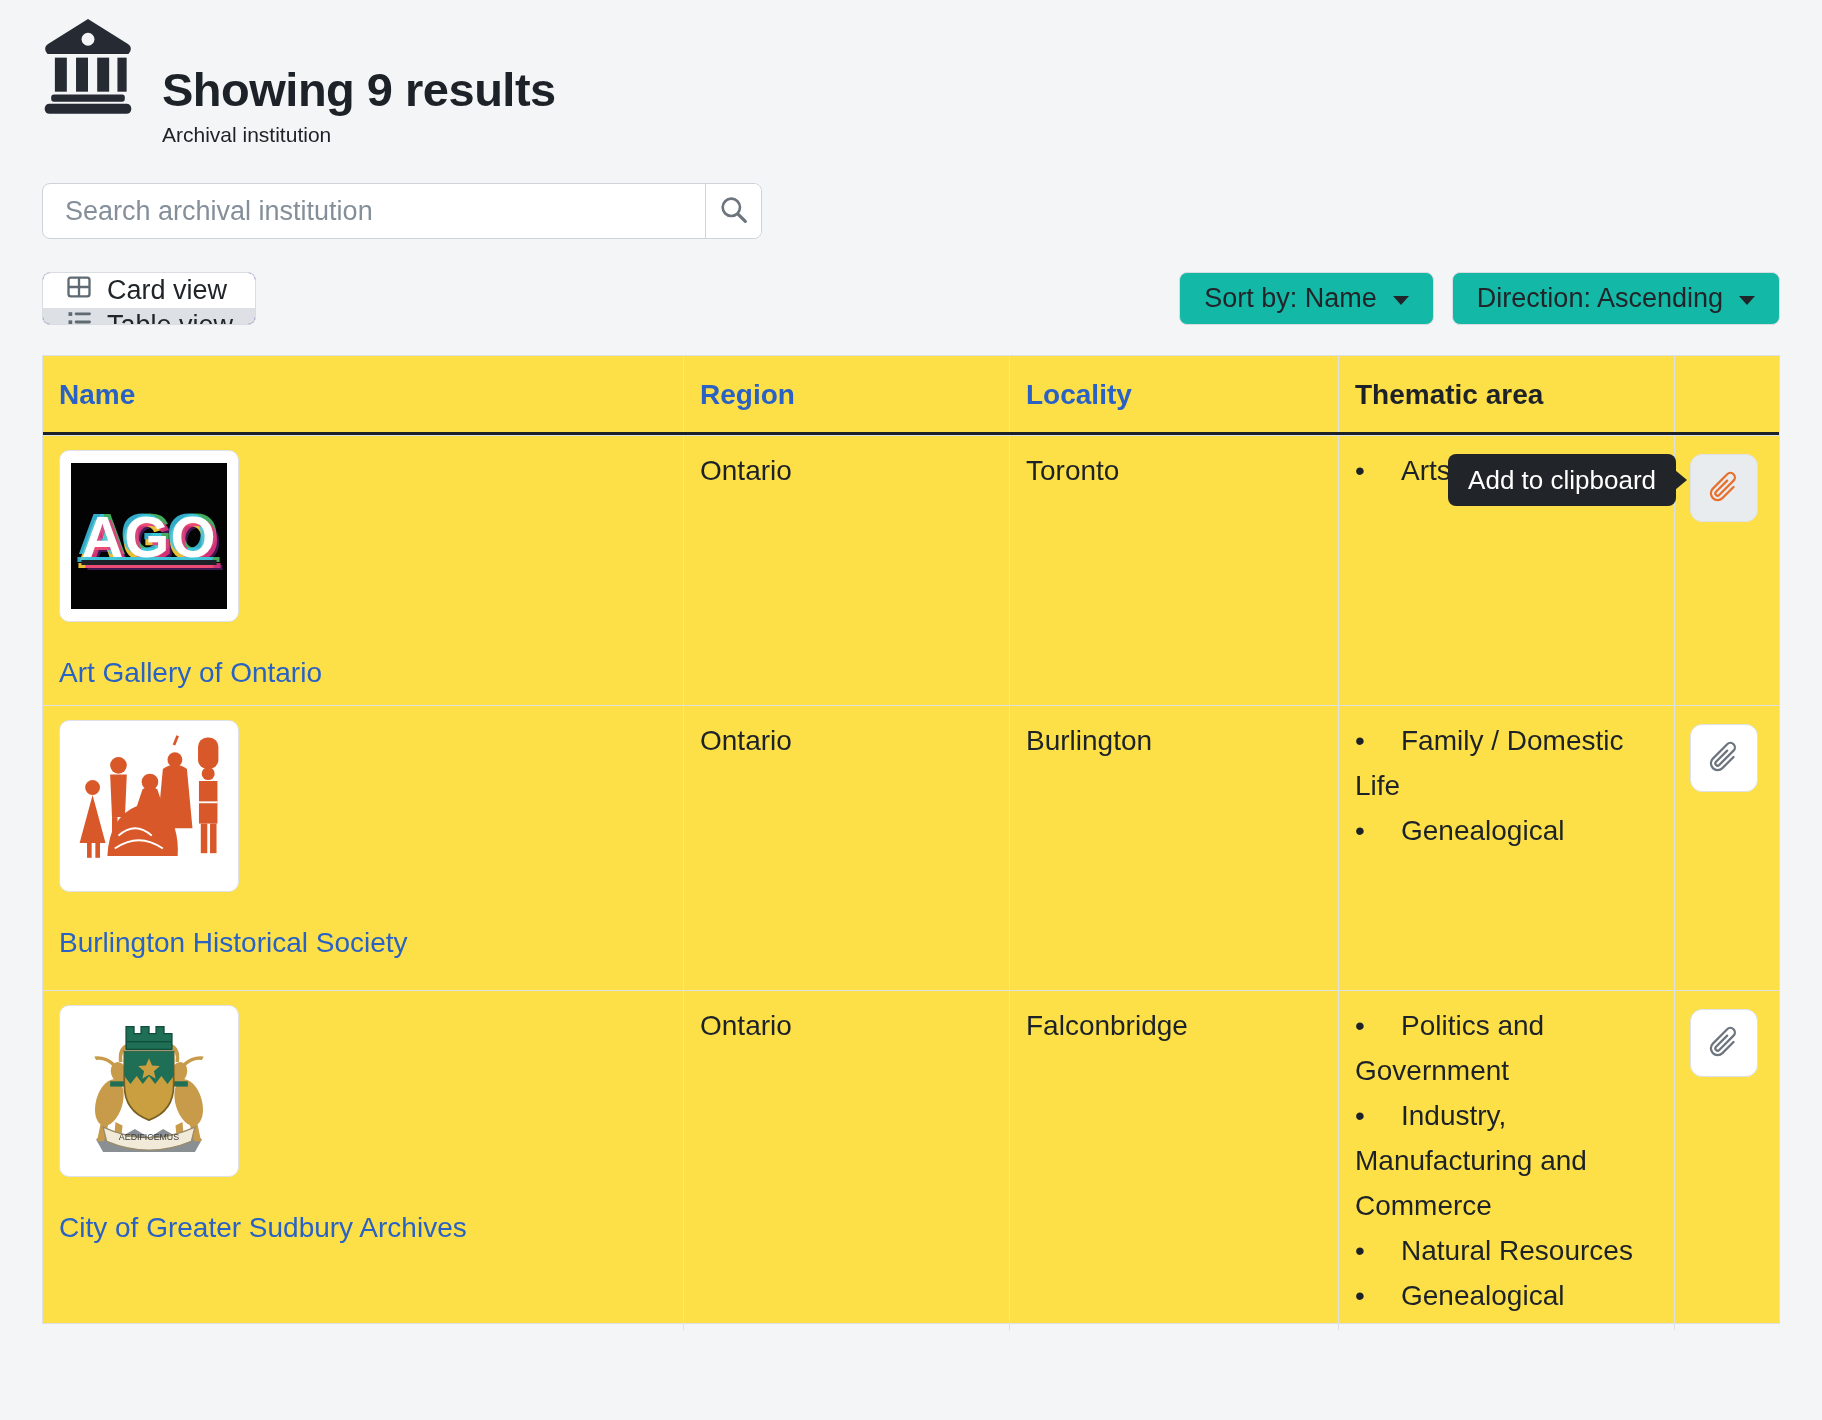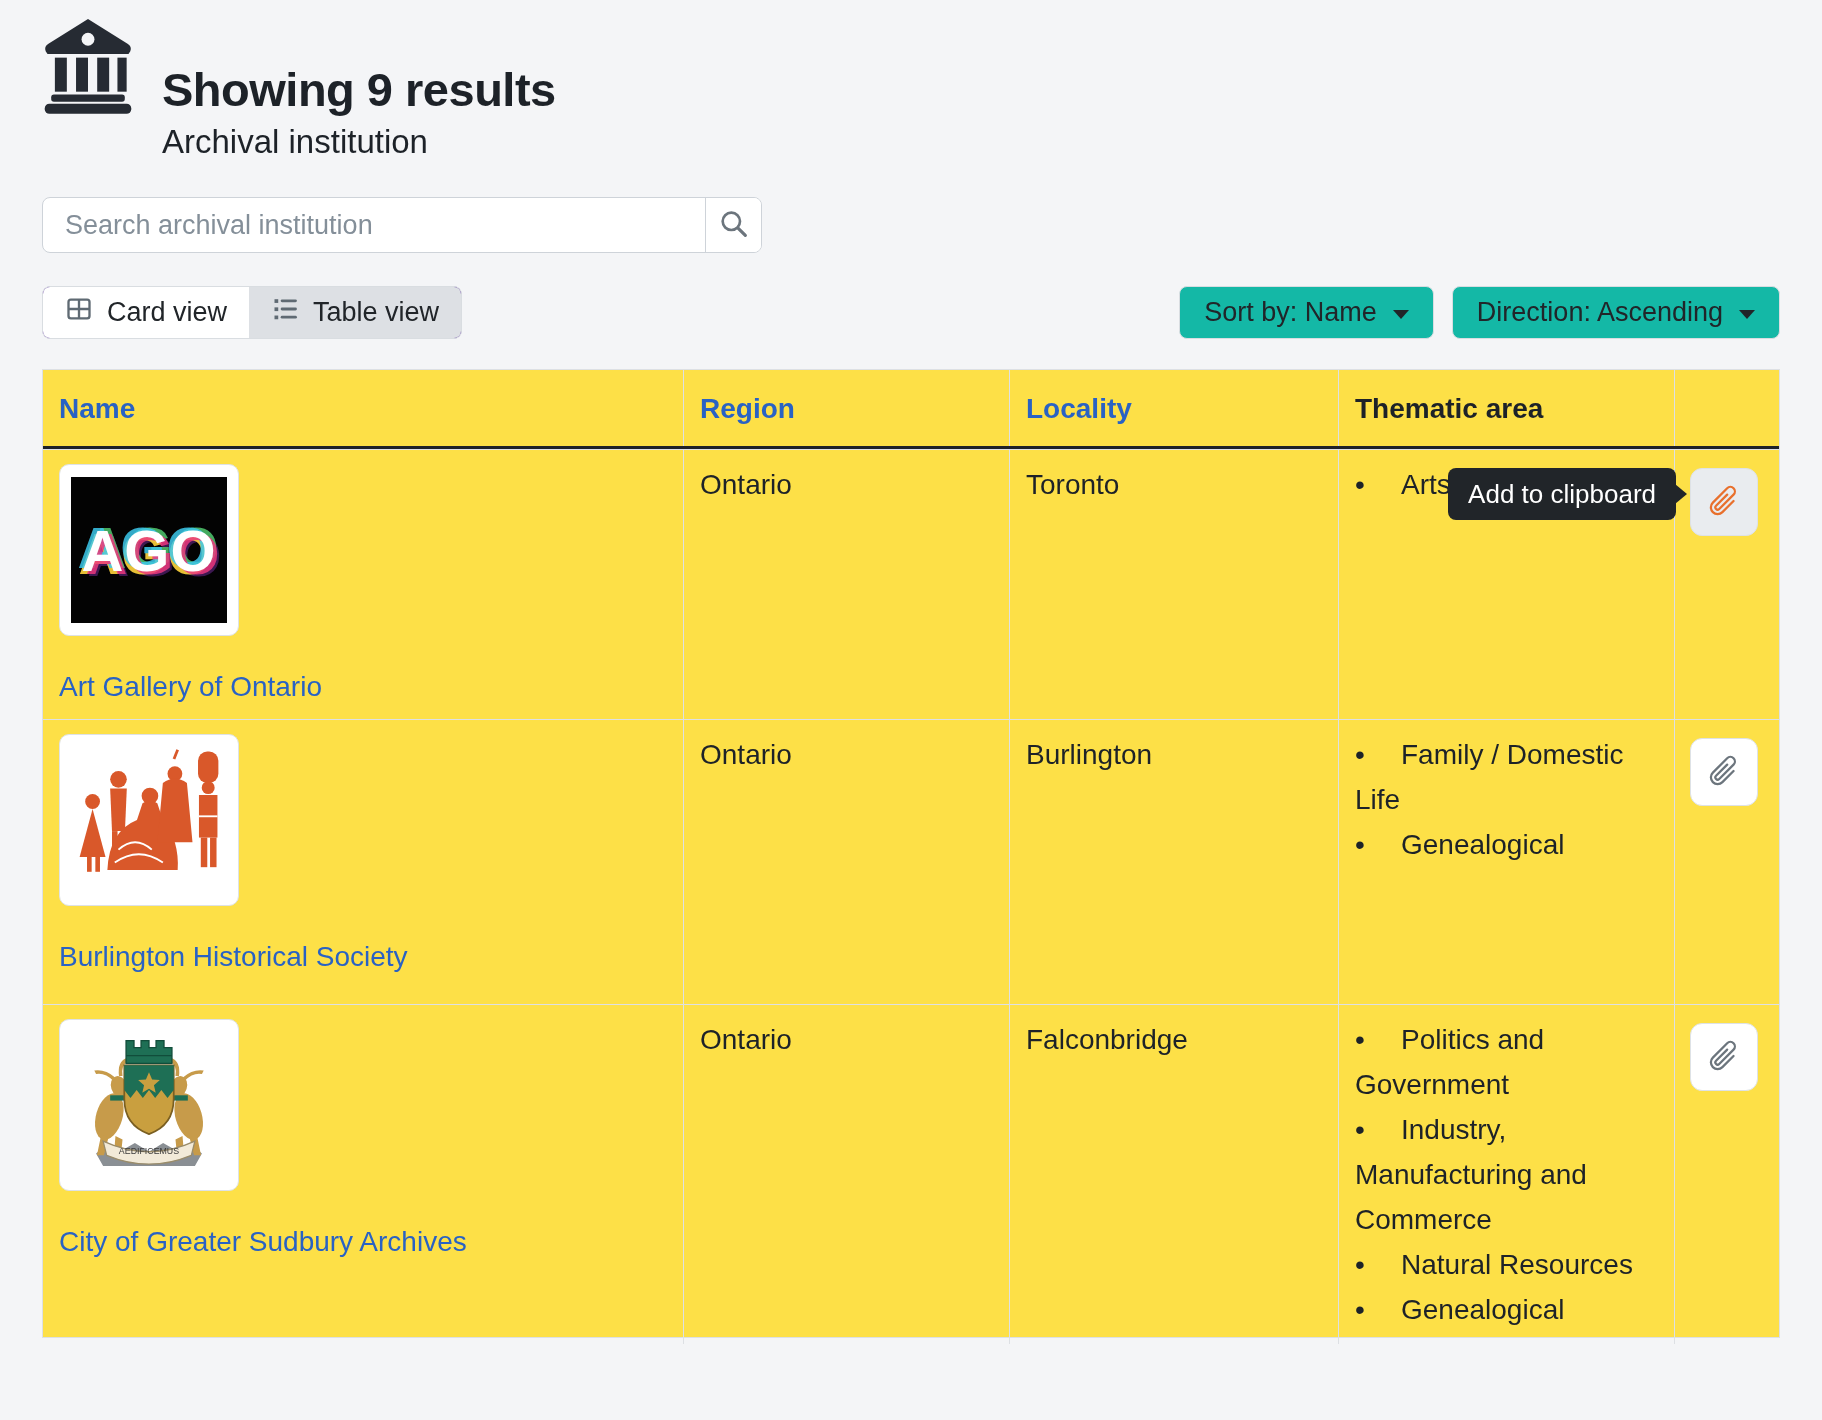--- a/index.html
+++ b/index.html
@@ -9,21 +9,21 @@
     background:#f4f5f7;
     color:#1d2228;
     overflow:hidden;
   }
   .page { width:1822px; height:1420px; padding:0 42px; position:relative; overflow:hidden; }
 
   
   .page-header { display:flex; align-items:flex-start; gap:28px; padding-top:14px; }
   .bank-icon-wrap { width:92px; height:102px; flex:0 0 auto; }
   .header-text h1 { font-size:47px; font-weight:600; color:#1d2228; line-height:1.2; letter-spacing:-0.5px;margin-top:48px; }
-  .header-text .subtitle { font-size:33px; font-weight:400; color:#1d2228; margin-top:5px; }
+  .header-text .subtitle { font-size:21px; font-weight:400; color:#1d2228; margin-top:5px; }
 
   
   .search-group {
     margin-top:36px; width:720px; height:56px; background:#fff;
     border:1px solid #ced3d9; border-radius:8px; display:flex; overflow:hidden;
   }
   .search-input {
     flex:1; border:none; outline:none; font-size:27px; padding:0 22px;
     font-family:inherit; color:#495057; background:transparent;
   }
@@ -36,21 +36,21 @@
   
   .advanced-panel {
     margin-top:30px; height:97px; background:#fff; border:1px solid #dfe3e7;
     border-radius:8px; display:flex; align-items:center; justify-content:space-between;
     padding:0 36px; cursor:pointer;
   }
   .advanced-panel .label { font-size:31px; color:#212529; }
 
   
   .toolbar { margin-top:33px; display:flex; align-items:center; justify-content:space-between; }
-  .view-group { display:flex; border:1px solid #d9dde1; border-radius:8px; overflow:hidden; height:53px; background:#4c1d95; }
+  .view-group { display:flex; border:1px solid #d9dde1; border-radius:8px; overflow:hidden; height:53px; background:#4c1d95;flex-direction:column; }
   .view-btn {
     display:flex; align-items:center; gap:14px; padding:0 22px; font-size:27px;
     color:#212529; background:#fff; border:none; font-family:inherit; cursor:pointer;
   }
   .view-btn.active { background:#dde0e4; }
   .sort-group { display:flex; gap:18px; }
   .sort-btn {
     height:53px; background:#14b8a6; border:1px solid #d9dde1; border-radius:8px;
     padding:0 24px; font-size:27px; color:#212529; display:flex; align-items:center; gap:16px;
     font-family:inherit; cursor:pointer;
@@ -74,21 +74,21 @@
   .row-2 { height:285px; }
   .row-3 { height:333px; }
 
   .name-cell { padding:14px 16px; }
   .logo-card {
     width:180px; height:172px; background:#fff; border:1px solid #dee2e6; border-radius:10px;
     display:flex; align-items:center; justify-content:center; cursor:pointer; overflow:hidden;
   }
   .row-link { display:inline-block; margin-top:28px; font-size:28px; color:#2962c4; text-decoration:none; cursor:pointer;text-align:center; }
 
-  .ago-box { width:156px; height:146px; background:#030303; display:flex; align-items:center; justify-content:center; }
+  .ago-box { width:156px; height:146px; background:#030303; display:flex; align-items:center; justify-content:center;text-decoration:underline; }
   .ago-text {
     font-size:58px; font-weight:800; color:#fff; letter-spacing:1px;
     text-shadow: 4px 3px 0 rgba(235,55,125,.85), -4px -3px 0 rgba(60,200,235,.85),
                  -3px 3px 0 rgba(255,212,60,.9), 3px -3px 0 rgba(80,200,110,.85),
                  6px 5px 0 rgba(120,45,160,.5);
   }
 
   .thematic-list { list-style:none; }
   .thematic-list li::before { content:"\2022"; display:inline-block; width:46px; }
 

